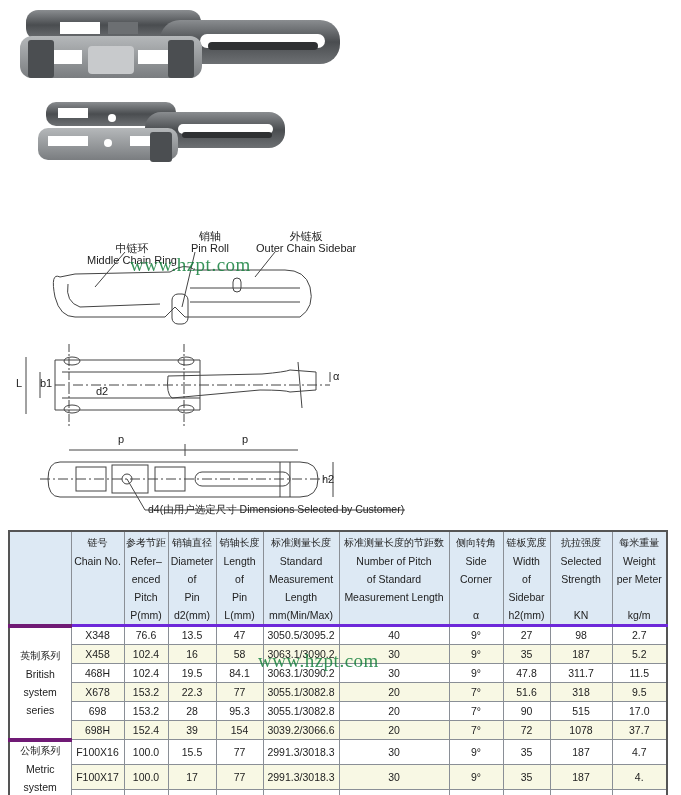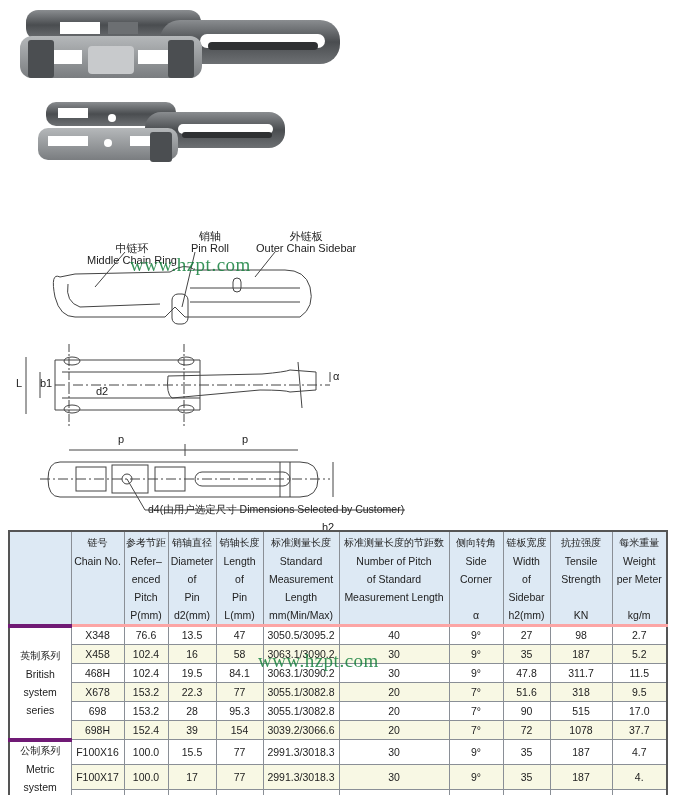--- a/index.html
+++ b/index.html
@@ -5,21 +5,21 @@
   html, body { margin:0; padding:0; background:#ffffff; }
   body { width:681px; height:795px; position:relative; overflow:hidden; font-family:"Liberation Sans", sans-serif; color:#222; }
   .photo { position:absolute; left:0; top:0; width:340px; height:210px; }
   .drawing { position:absolute; left:0; top:222px; width:420px; height:300px; }
   .lbl { position:absolute; font-size:11px; color:#222; line-height:12px; text-align:center; white-space:nowrap; }
   .watermark { position:absolute; font-family:"Liberation Serif", serif; color:#15803d; font-size:19px; opacity:0.85; white-space:nowrap; letter-spacing:0.5px; }
   table.spec { position:absolute; left:8px; top:530px; width:658px; border-collapse:collapse; font-size:10.5px; table-layout:fixed; }
   table.spec td, table.spec th { border:1px solid #8a8f96; text-align:center; padding:0; font-weight:normal; }
   table.spec thead th { background:#dde9f4; vertical-align:top; line-height:18px; padding-top:2px; }
   table.spec thead tr { height:86px; }
-  table.spec thead { border-bottom:3px solid #fca5a5; }
+  table.spec thead { border-bottom:3px solid #6d28d9; }
   table.spec tbody tr { height:19px; }
   table.spec tbody td { line-height:17px; }
   table.spec tbody tr.alt td.d { background:#f8f8e4; }
   table.spec tbody td.series { background:#fff; vertical-align:middle; line-height:18px; border-top:4px solid #701a75; }
   table.spec { border:2px solid #555; }
   .cn { font-size:10px; }
 </style>
 </head>
 <body>
 
@@ -119,21 +119,21 @@
   <div>Outer Chain Sidebar</div>
 </div>
 <div class="watermark" style="left:130px; top:254px;">www.hzpt.com</div>
 
 <div class="lbl" style="left:16px; top:377px;">L</div>
 <div class="lbl" style="left:40px; top:377px;">b1</div>
 <div class="lbl" style="left:96px; top:385px;">d2</div>
 <div class="lbl" style="left:333px; top:370px;">α</div>
 <div class="lbl" style="left:118px; top:433px;">p</div>
 <div class="lbl" style="left:242px; top:433px;">p</div>
-<div class="lbl" style="left:322px; top:473px;margin-top:48px;">h2</div>
+<div class="lbl" style="left:322px; top:473px;">h2</div>
 <div class="lbl" style="left:148px; top:503px; font-size:10.5px;">d4(由用户选定尺寸 Dimensions Selected by Customer)</div>
 
 <table class="spec">
   <colgroup>
     <col style="width:62px">
       <col style="width:53px">
       <col style="width:44px">
       <col style="width:48px">
       <col style="width:47px">
     <col style="width:76px">
@@ -194,21 +194,21 @@
         </th>
       <th>
           <div class="cn">链板宽度</div>
           <div>Width</div>
           <div>of</div>
           <div>Sidebar</div>
           <div>h2(mm)</div>
         </th>
       <th>
           <div class="cn">抗拉强度</div>
-          <div>Tensile</div>
+          <div>Selected</div>
           <div>Strength</div>
           <div>&nbsp;</div>
           <div>KN</div>
         </th>
       <th>
           <div class="cn">每米重量</div>
           <div>Weight</div>
           <div>per Meter</div>
           <div>&nbsp;</div>
           <div>kg/m</div>

